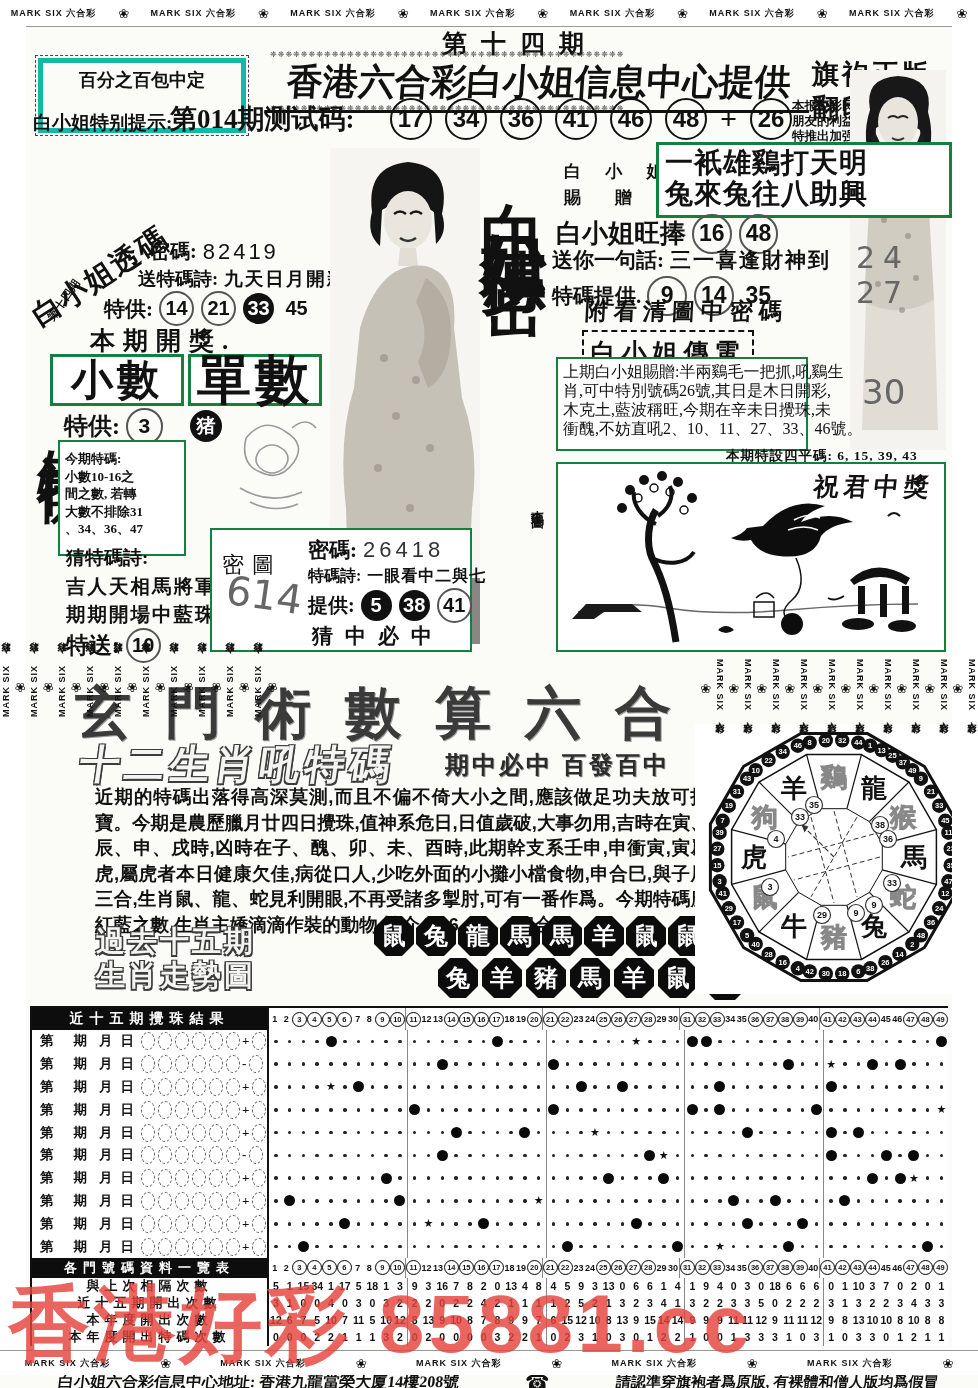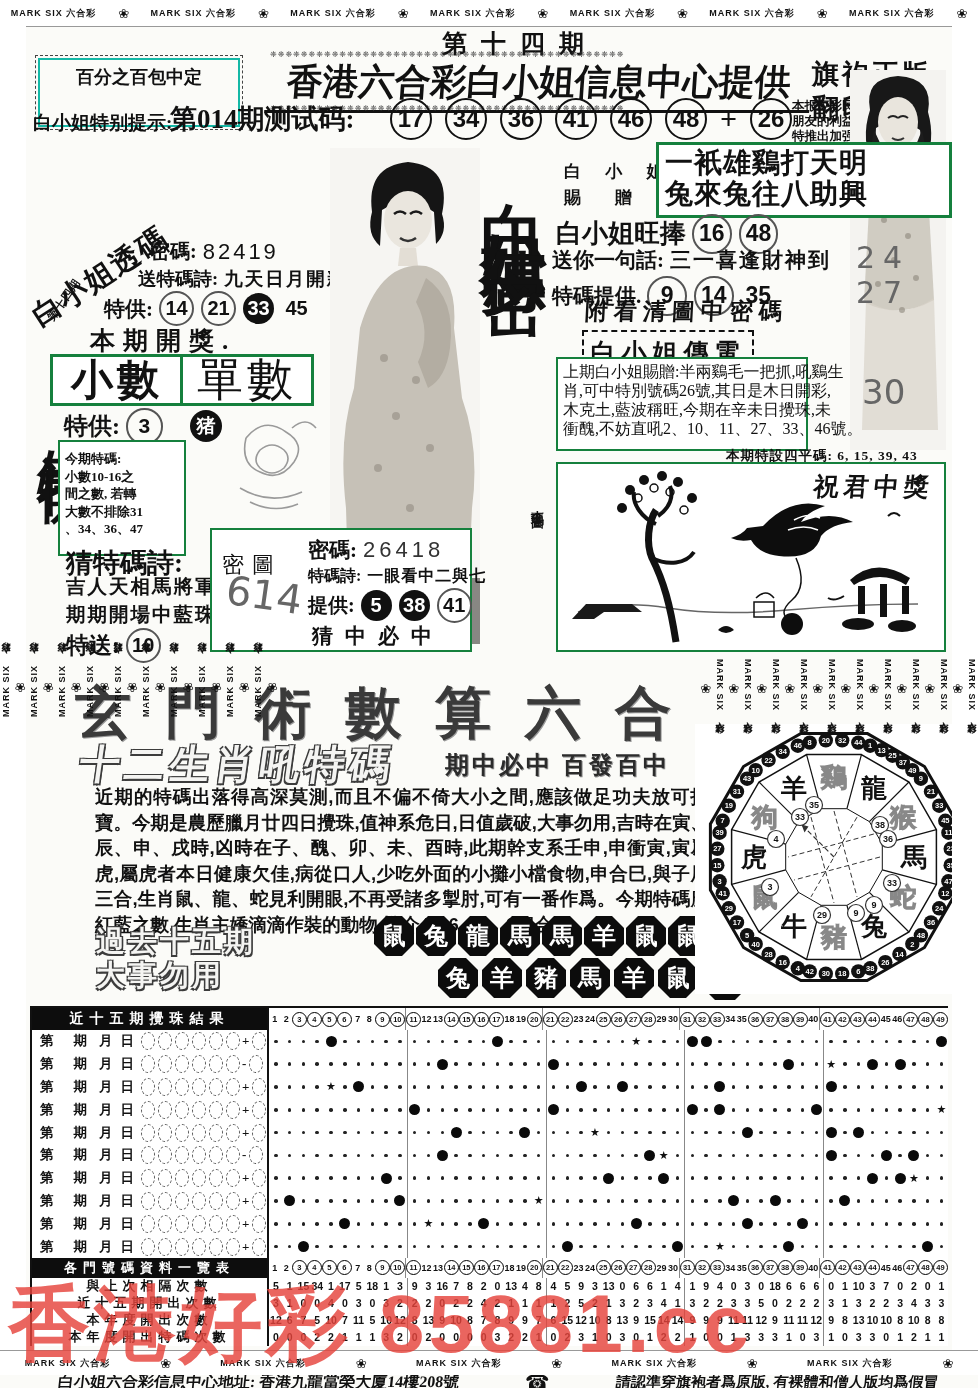--- a/index.html
+++ b/index.html
@@ -10,21 +10,21 @@
 .lbl{font-weight:900}
 
 .strip{display:flex;align-items:center;justify-content:space-around;background:#fff;z-index:10;position:absolute}
 .strip-h{flex-direction:row;height:26px;left:0;width:978px;border-bottom:1px solid #999}
 .strip-b{border-top:1px solid #999;border-bottom:none}
 .strip-v{flex-direction:column;width:26px;top:26px;height:1324px;writing-mode:vertical-rl}
 .strip-v.flip{transform:rotate(180deg)}
 .b-txt{font-family:"Liberation Sans",sans-serif;font-weight:700;font-size:9px;letter-spacing:1px;white-space:nowrap;color:#111}
 .b-ico{font-size:13px;font-family:"DejaVu Sans",sans-serif}
 
-.hbox{border:2px solid #14b8a6;outline:1px dashed #444;outline-offset:2px;text-align:center;font-weight:900}
+.hbox{border:5px solid #14b8a6;outline:1px dashed #444;outline-offset:2px;text-align:center;font-weight:900}
 .flourish{font-size:8px;letter-spacing:1px;color:#333;white-space:nowrap;overflow:hidden}
 .tip-c{display:inline-flex;width:38px;height:38px;border:2.5px solid #111;border-radius:50%;align-items:center;justify-content:center;font-size:24px;font-weight:700;margin-right:7px;font-family:"Liberation Sans",sans-serif}
 .tip-plus{font-size:30px;font-weight:900;margin-right:7px}
 
 .numrow{display:inline-flex;align-items:center;gap:7px;font-family:"Liberation Sans",sans-serif;font-weight:700}
 .nb{width:1.55em;height:1.55em;display:inline-flex;align-items:center;justify-content:center;border-radius:50%;flex:0 0 auto}
 .nb-ring{border:2px solid #555}
 .nb-solid{background:#111;color:#fff}
 
 .oct{width:40px;height:40px;background:#0c0c0c;color:#fff;display:inline-flex;align-items:center;justify-content:center;
@@ -198,21 +198,21 @@
   <span class="lbl">特供:</span>
   <span class="numrow" style="font-size:20px">
       <span class="nb nb-ring">14</span>
       <span class="nb nb-ring">21</span>
       <span class="nb nb-solid">33</span>
       <span class="nb nb-plain">45</span>
     </span>
 </div>
 <div class="abs" style="left:90px;top:324px;font-size:25px;letter-spacing:8px;font-weight:700">本期開獎.</div>
 <div class="abs boxed" style="left:50px;top:354px;width:128px;height:46px;border-width:3.5px;display:flex;align-items:center;justify-content:center;font-size:42px;font-weight:900;letter-spacing:4px">小數</div>
-<div class="abs boxed" style="left:180px;top:354px;width:128px;height:46px;border-width:3.5px;display:flex;align-items:center;justify-content:center;font-size:46px;font-weight:400;letter-spacing:4px">單數</div>
+<div class="abs boxed" style="left:188px;top:354px;width:128px;height:46px;border-width:3.5px;display:flex;align-items:center;justify-content:center;font-size:54px;font-weight:700;letter-spacing:4px">單數</div>
 <div class="abs row" style="left:64px;top:408px;font-size:24px">
   <span class="lbl">特供:</span>
   <span class="numrow" style="font-size:21px">
       <span class="nb nb-ring">3</span>
     </span>
 </div>
 <div class="abs" style="left:190px;top:410px;width:32px;height:32px;background:#111;color:#fff;border-radius:50%;display:flex;align-items:center;justify-content:center;font-size:19px;font-weight:700">猪</div>
 <div class="abs" style="left:226px;top:408px;width:104px;height:112px">
 <svg width="104" height="112" viewBox="0 0 104 112">
   <g stroke="#9a9a9a" fill="none" stroke-width="1.6">
@@ -223,21 +223,21 @@
   </g>
 </svg>
 </div>
 <div class="abs boxed" style="left:58px;top:440px;width:114px;height:96px;padding:8px 5px;font-size:13px;font-weight:700;line-height:17.5px;white-space:nowrap">
   <div>今期特碼:</div>
   <div>小數10-16之</div>
   <div>間之數, 若轉</div>
   <div>大數不排除31</div>
   <div>、34、36、47</div>
 </div>
-<div class="abs" style="left:66px;top:545px;font-size:27px;font-weight:900">猜特碼詩:</div>
+<div class="abs" style="left:66px;top:545px;font-size:19px;font-weight:900">猜特碼詩:</div>
 <div class="abs" style="left:66px;top:573px;font-size:19.5px;letter-spacing:2px;font-weight:700">吉人天相馬將軍</div>
 <div class="abs" style="left:66px;top:601px;font-size:19.5px;letter-spacing:2px;font-weight:700">期期開場中藍珠</div>
 <div class="abs row" style="left:66px;top:628px;font-size:23px">
   <span class="lbl">特送:</span>
   <span class="numrow" style="font-size:20px">
       <span class="nb nb-ring">10</span>
     </span>
 </div>
 
 <div class="abs" style="left:330px;top:148px;width:150px;height:496px">
@@ -361,21 +361,21 @@
     <path d="M330 52 q6 -6 12 0" stroke="#111" stroke-width="2" fill="none"></path>
     <path d="M160 166 q8 -8 16 0 q-8 6 -16 0" fill="#111"></path>
   </svg>
 </div>
 
 <div class="abs" style="left:75px;top:676px;font-size:56px;font-weight:900;letter-spacing:34px;color:#3a3a3a;white-space:nowrap;text-shadow:1px 1px 0 #9a9a9a">玄門術數算六合</div>
 <div class="abs outline-t" style="left:80px;top:737px;font-size:40px;letter-spacing:5px;transform:skewX(-8deg)">十二生肖吼特碼</div>
 <div class="abs" style="left:445px;top:749px;font-size:24px;font-weight:900;letter-spacing:3px;color:#2b2b2b;text-shadow:1px 1px 0 #8a8a8a">期中必中 百發百中</div>
 <div class="abs" style="left:95px;top:784px;width:614px;font-size:18.5px;line-height:25.5px;text-align:justify;font-weight:700;font-family:'Liberation Sans',sans-serif">近期的特碼出落得高深莫測,而且不偏不倚大小之間,應該做足功夫放可投寶。今期是農歷臘月廿四日攪珠,值神系危日,日值歲破,大事勿用,吉時在寅、辰、申、戌時,凶時在子、醜、卯、未、酉時,此期幹支系壬申,申衝寅,寅爲虎,屬虎者本日健康欠佳,病從口人,少吃外面的小攤小檔食物,申合巳,與子辰三合,生肖鼠、龍、蛇見利開眼,不再受諸多掣肘,可有一番作爲。今期特碼應紅藍之數,生肖主嬌滴滴作裝的動物,推介4、6、0、3組合。</div>
 <div class="abs outline-t" style="left:96px;top:922px;font-size:29px;letter-spacing:3px">過去十五期</div>
-<div class="abs outline-t" style="left:96px;top:956px;font-size:29px;letter-spacing:3px">大事勿用</div>
+<div class="abs outline-t" style="left:96px;top:956px;font-size:29px;letter-spacing:3px">生肖走勢圖</div>
 <div class="abs row" style="left:374px;top:916px;gap:2px">
     <span class="oct">鼠</span>
     <span class="oct">兔</span>
     <span class="oct">龍</span>
     <span class="oct">馬</span>
     <span class="oct">馬</span>
     <span class="oct">羊</span>
     <span class="oct">鼠</span>
     <span class="oct">鼠</span>
   </div>

